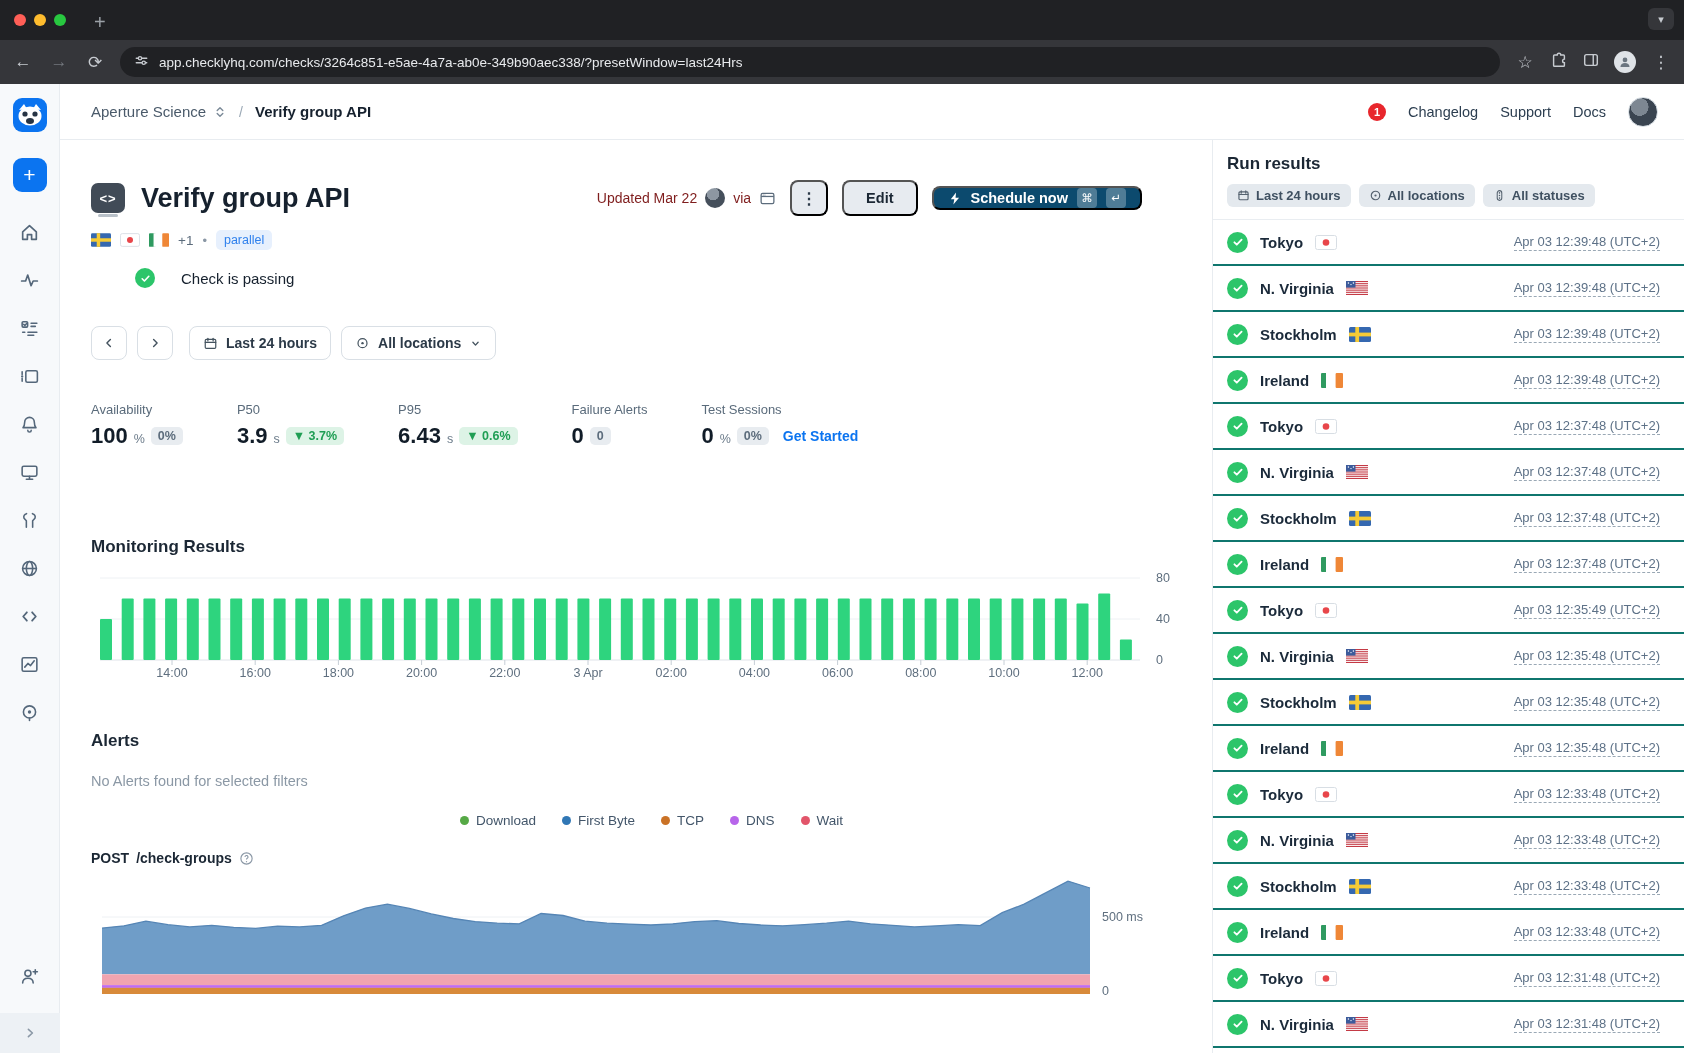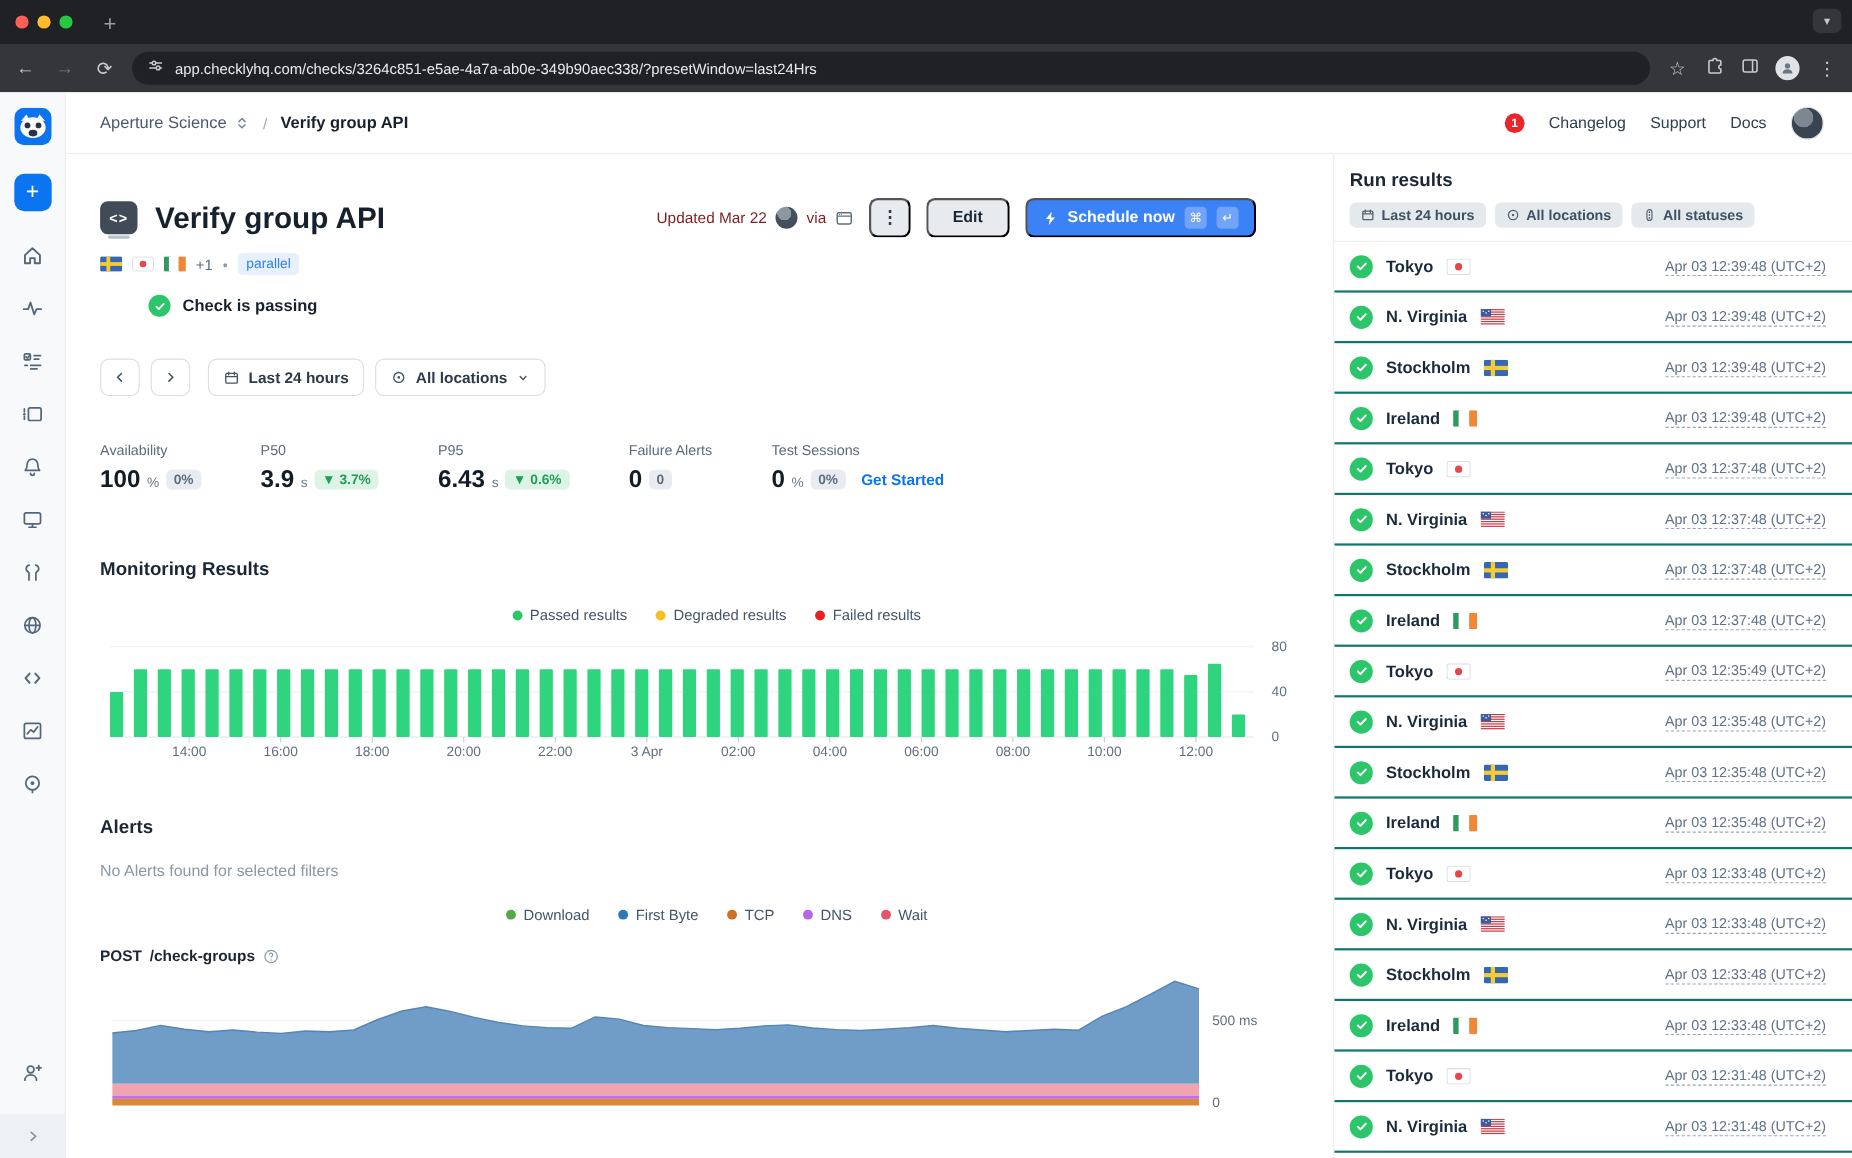--- a/index.html
+++ b/index.html
@@ -51,50 +51,50 @@
   
   .title-row { margin-top:40px; display:flex; align-items:center; padding-right:70px; }
   .check-icon { width:34px; height:30px; background:#414b57; border-radius:7px; color:#fff; font-size:13px; font-weight:700; display:flex; align-items:center; justify-content:center; letter-spacing:1px; position:relative; }
   .check-icon:after { content:""; position:absolute; bottom:-4px; left:7px; right:7px; height:3px; background:#b9c1c9; border-radius:2px; }
   .page-title { font-size:27px; font-weight:700; color:#16212e; margin-left:16px; }
   .title-right { margin-left:auto; display:flex; align-items:center; gap:14px; }
   .updated { color:#7f1d1d; font-size:14px; display:flex; align-items:center; gap:8px; }
   .mini-avatar { width:20px; height:20px; border-radius:50%; background:radial-gradient(circle at 40% 30%, #8d97a2 0 34%, #454f5b 35%); }
   .kebab-btn { width:38px; height:36px; border-radius:8px; background:#e7ebf0; color:#2c3a48; display:flex; align-items:center; justify-content:center; font-size:16px; font-weight:700; }
   .edit-btn { height:36px; border-radius:8px; background:#e7ebf0; color:#1b2734; font-weight:700; font-size:14.5px; padding:0 22px; display:flex; align-items:center; }
-  .sched-btn { height:36px; border-radius:8px; background:#3b82f6; color:#fff; font-weight:700; font-size:14.5px; padding:0 14px; display:flex; align-items:center; gap:9px; }
+  .sched-btn { height:24px; border-radius:8px; background:#0c4a6e; color:#fff; font-weight:700; font-size:14.5px; padding:0 14px; display:flex; align-items:center; gap:9px; }
   .key { width:20px; height:20px; border-radius:4px; background:rgba(255,255,255,.28); font-size:11.5px; font-weight:400; display:flex; align-items:center; justify-content:center; }
 
   .flags-row { margin-top:14px; display:flex; align-items:center; gap:9px; }
   .flag { display:inline-flex; line-height:0; }
   .plus-more { color:#5c6c7c; font-size:13.5px; }
   .dot-sep { color:#8a97a5; font-size:13px; }
   .parallel-badge { background:#e7f0fd; color:#2f80ed; font-size:12.5px; padding:3px 8px; border-radius:5px; }
-  .status-row { margin-top:18px; display:flex; align-items:center; gap:11px; font-size:15px; font-weight:700; color:#16212e;padding-left:44px; }
+  .status-row { margin-top:18px; display:flex; align-items:center; gap:26px; font-size:15px; font-weight:400; color:#16212e;padding-left:44px; }
   .passcircle { width:20px; height:20px; border-radius:50%; background:#2cc56a; display:flex; align-items:center; justify-content:center; }
 
   .nav-row { margin-top:38px; display:flex; align-items:center; gap:10px; }
   .sq-btn { width:36px; height:34px; border:1px solid #d9dfe5; border-radius:8px; background:#fff; color:#44535f; display:flex; align-items:center; justify-content:center; }
   .chip-out { height:34px; border:1px solid #d9dfe5; border-radius:8px; background:#fff; color:#2c3a48; font-size:14px; font-weight:600; display:flex; align-items:center; gap:8px; padding:0 13px; }
   .chip-out svg { color:#44535f; }
 
   
   .stats-row { margin-top:42px; display:flex; gap:54px; }
   .stat-label { color:#5a6b7b; font-size:13px; }
   .stat-line { margin-top:6px; display:flex; align-items:baseline; gap:6px; }
   .stat-value { font-size:22px; font-weight:700; color:#111c28; }
   .stat-unit { font-size:12.5px; color:#6b7b8a; }
   .badge { font-size:12.5px; font-weight:600; border-radius:5px; padding:2px 7px; align-self:center; }
   .badge.gray { background:#e8ecf0; color:#5c6c7c; }
   .badge.green { background:#ddf3e6; color:#1f9e54; }
   .stat-link { color:#0b74f0; font-size:14px; font-weight:700; margin-left:8px; align-self:center; }
 
   
   .section-title { font-size:17px; font-weight:700; color:#1b2734; }
-  .monitoring-title { margin-top:59px; }
+  .monitoring-title { margin-top:88px; }
   .legend-row { display:flex; justify-content:center; gap:26px; margin-top:24px; }
   .legend-item { display:flex; align-items:center; gap:7px; color:#43566a; font-size:13.5px; }
   .legend-dot { width:9px; height:9px; border-radius:50%; }
   .chart-wrap { margin-top:10px; }
   .axis { fill:#5f6f7f; font-size:12.5px; font-family:"Liberation Sans",sans-serif; }
 
   .alerts-title { margin-top:46px; }
   .alerts-empty { margin-top:22px; color:#8b98a5; font-size:14.5px; }
 
   .perf-title { margin-top:62px; }
@@ -431,34 +431,20 @@
       <div class="stat-line">
         <span class="stat-value">0</span>
         <span class="stat-unit">%</span>
         <span class="badge gray">0%</span>
         <a class="stat-link">Get Started</a>
       </div>
               </div>
             </div>
 
           <h2 class="section-title monitoring-title">Monitoring Results</h2>
-          <div class="legend-row">
-              <span class="legend-item">
-                <span class="legend-dot" style="background:#2cc56a"></span>
-                <span>Passed results</span>
-              </span>
-              <span class="legend-item">
-                <span class="legend-dot" style="background:#f6c022"></span>
-                <span>Degraded results</span>
-              </span>
-              <span class="legend-item">
-                <span class="legend-dot" style="background:#ea2121"></span>
-                <span>Failed results</span>
-              </span>
-            </div>
           <div class="chart-wrap">
             <svg id="mon-chart" width="1100" height="114" style="margin-left:9px">
                 <line x1="0" y1="11" x2="1040" y2="11" stroke="#eef1f4"></line>
            <line x1="0" y1="52" x2="1040" y2="52" stroke="#eef1f4"></line>
            <line x1="0" y1="93" x2="1040" y2="93" stroke="#dfe4e9"></line>
                 <rect x="0.0" y="52.0" width="12" height="41.0" rx="1" fill="#2ed47e"></rect>
                 <rect x="21.7" y="31.5" width="12" height="61.5" rx="1" fill="#2ed47e"></rect>
                 <rect x="43.4" y="31.5" width="12" height="61.5" rx="1" fill="#2ed47e"></rect>
                 <rect x="65.1" y="31.5" width="12" height="61.5" rx="1" fill="#2ed47e"></rect>
                 <rect x="86.8" y="31.5" width="12" height="61.5" rx="1" fill="#2ed47e"></rect>

